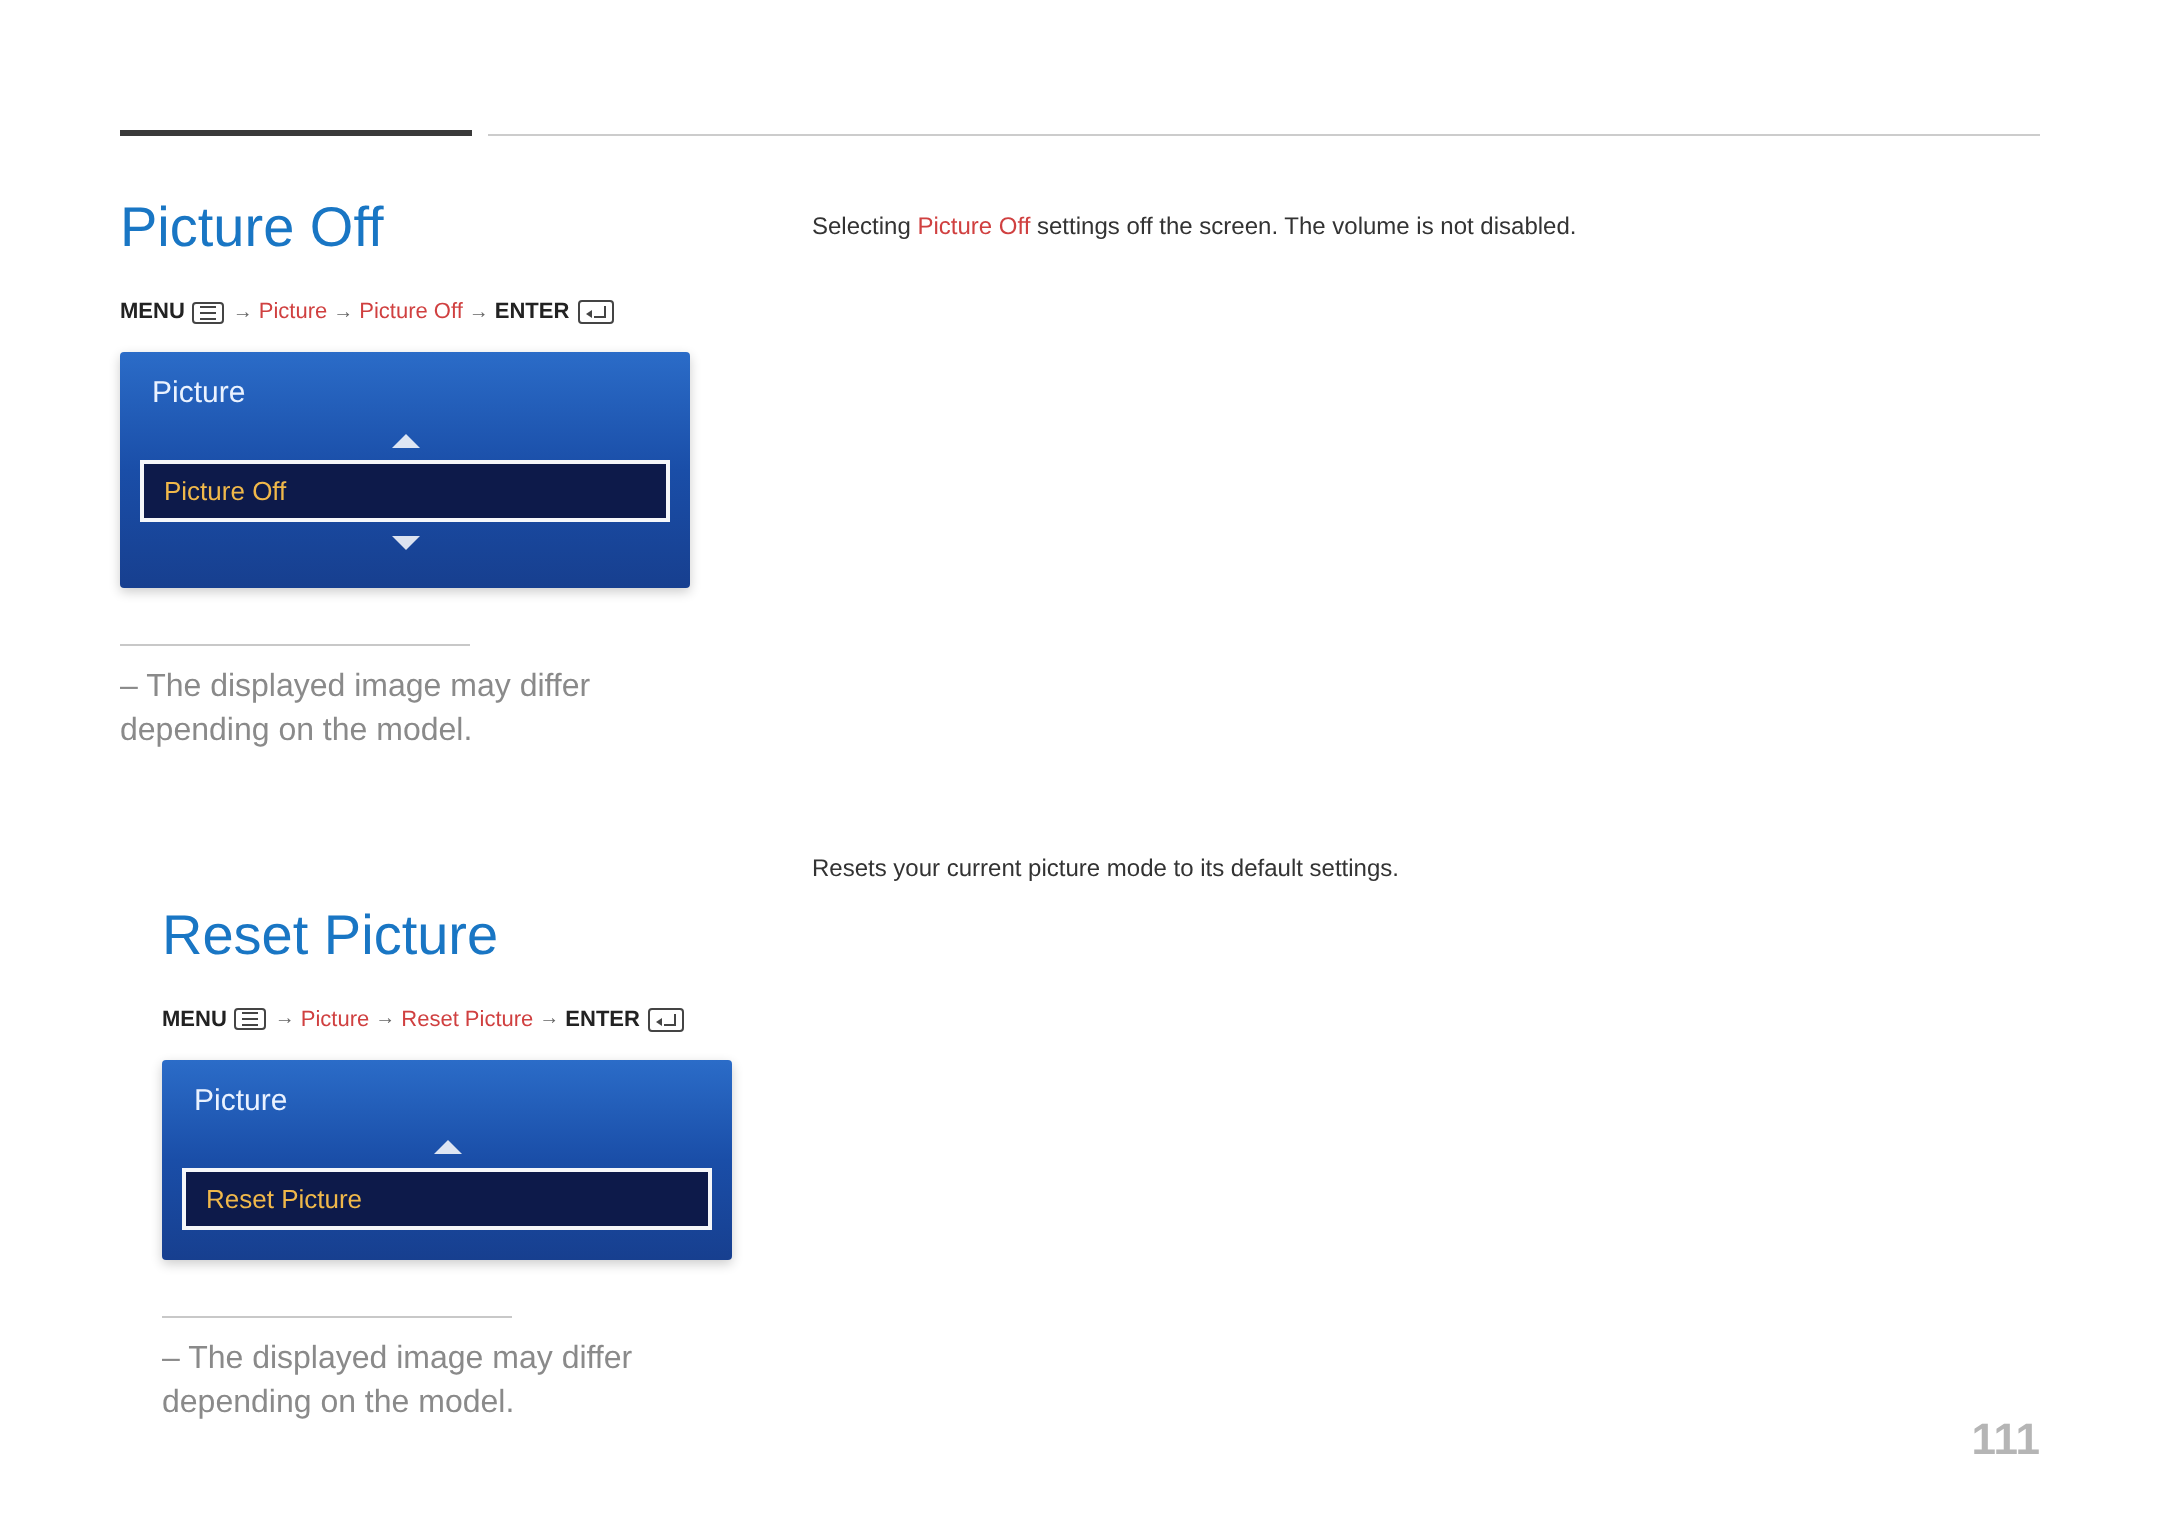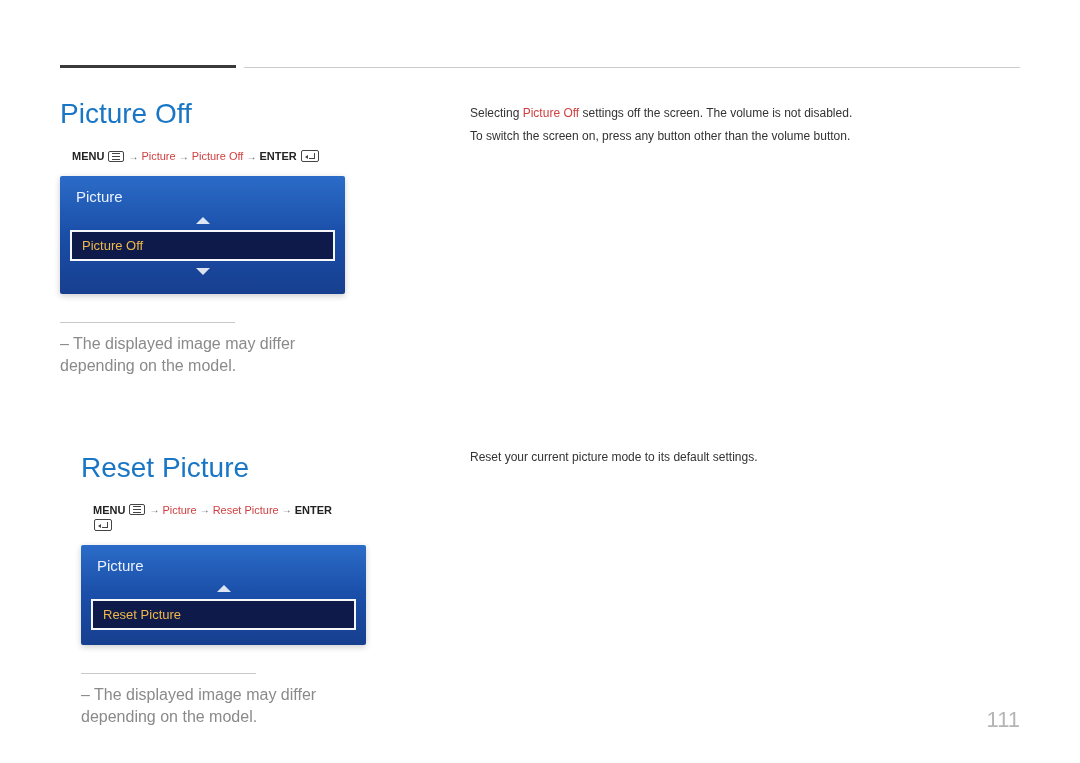--- a/index.html
+++ b/index.html
@@ -26,21 +26,21 @@
       background: #3a3a3a;
     }
     .top-rule-thin {
       flex: 1;
       height: 1px;
       background: #cccccc;
       margin-left: 8px;
     }
     .content {
       display: flex;
-      gap: 120px;
+      gap: 56px;
       justify-content: center;
     }
     .left-col {
       width: 290px;
       flex-shrink: 0;
     }
     .right-col {
       flex: 1;
       padding-top: 4px;
     }
@@ -51,21 +51,20 @@
       margin-bottom: 20px;
     }
     .menu-path {
       font-size: 11px;
       color: #333;
       margin-bottom: 14px;
       display: flex;
       align-items: center;
       flex-wrap: wrap;
       gap: 3px;
-      margin-left: 12px;
     }
     .menu-path .bold {
       font-weight: bold;
       color: #222;
     }
     .menu-path .accent {
       color: #d04040;
       font-weight: 500;
     }
     .menu-path .arrow {
@@ -190,21 +189,21 @@
     .section-2 {
       margin-top: 74px;
       padding-left: 21px;
     }
     .page-number {
       position: absolute;
       bottom: 30px;
       right: 60px;
       font-size: 22px;
       color: #b5b5b5;
-      font-weight: 400;
+      font-weight: 700;
     }
   </style>
 </head>
 <body>
 
 <div class="top-rule">
   <div class="top-rule-thick"></div>
   <div class="top-rule-thin"></div>
 </div>
 
@@ -268,24 +267,23 @@
       <div class="footnote-rule"></div>
       <div class="footnote">The displayed image may differ depending on the model.</div>
     </div>
 
   </div>
 
   <div class="right-col">
 
     <div class="description">
       <span>Selecting </span><span class="accent">Picture Off</span><span> settings off the screen. The volume is not disabled.</span><br>
-      <span>To switch the screen on, press any button other than the volume button.</span>
     </div>
 
     <div class="description" style="margin-top: 298px;">
-      <span>Reset your current picture mode to its default settings.</span>
+      <span>Resets your current picture mode to its default settings.</span>
     </div>
 
   </div>
 
 </div>
 
 <div class="page-number">111</div>
 
 </body></html>

